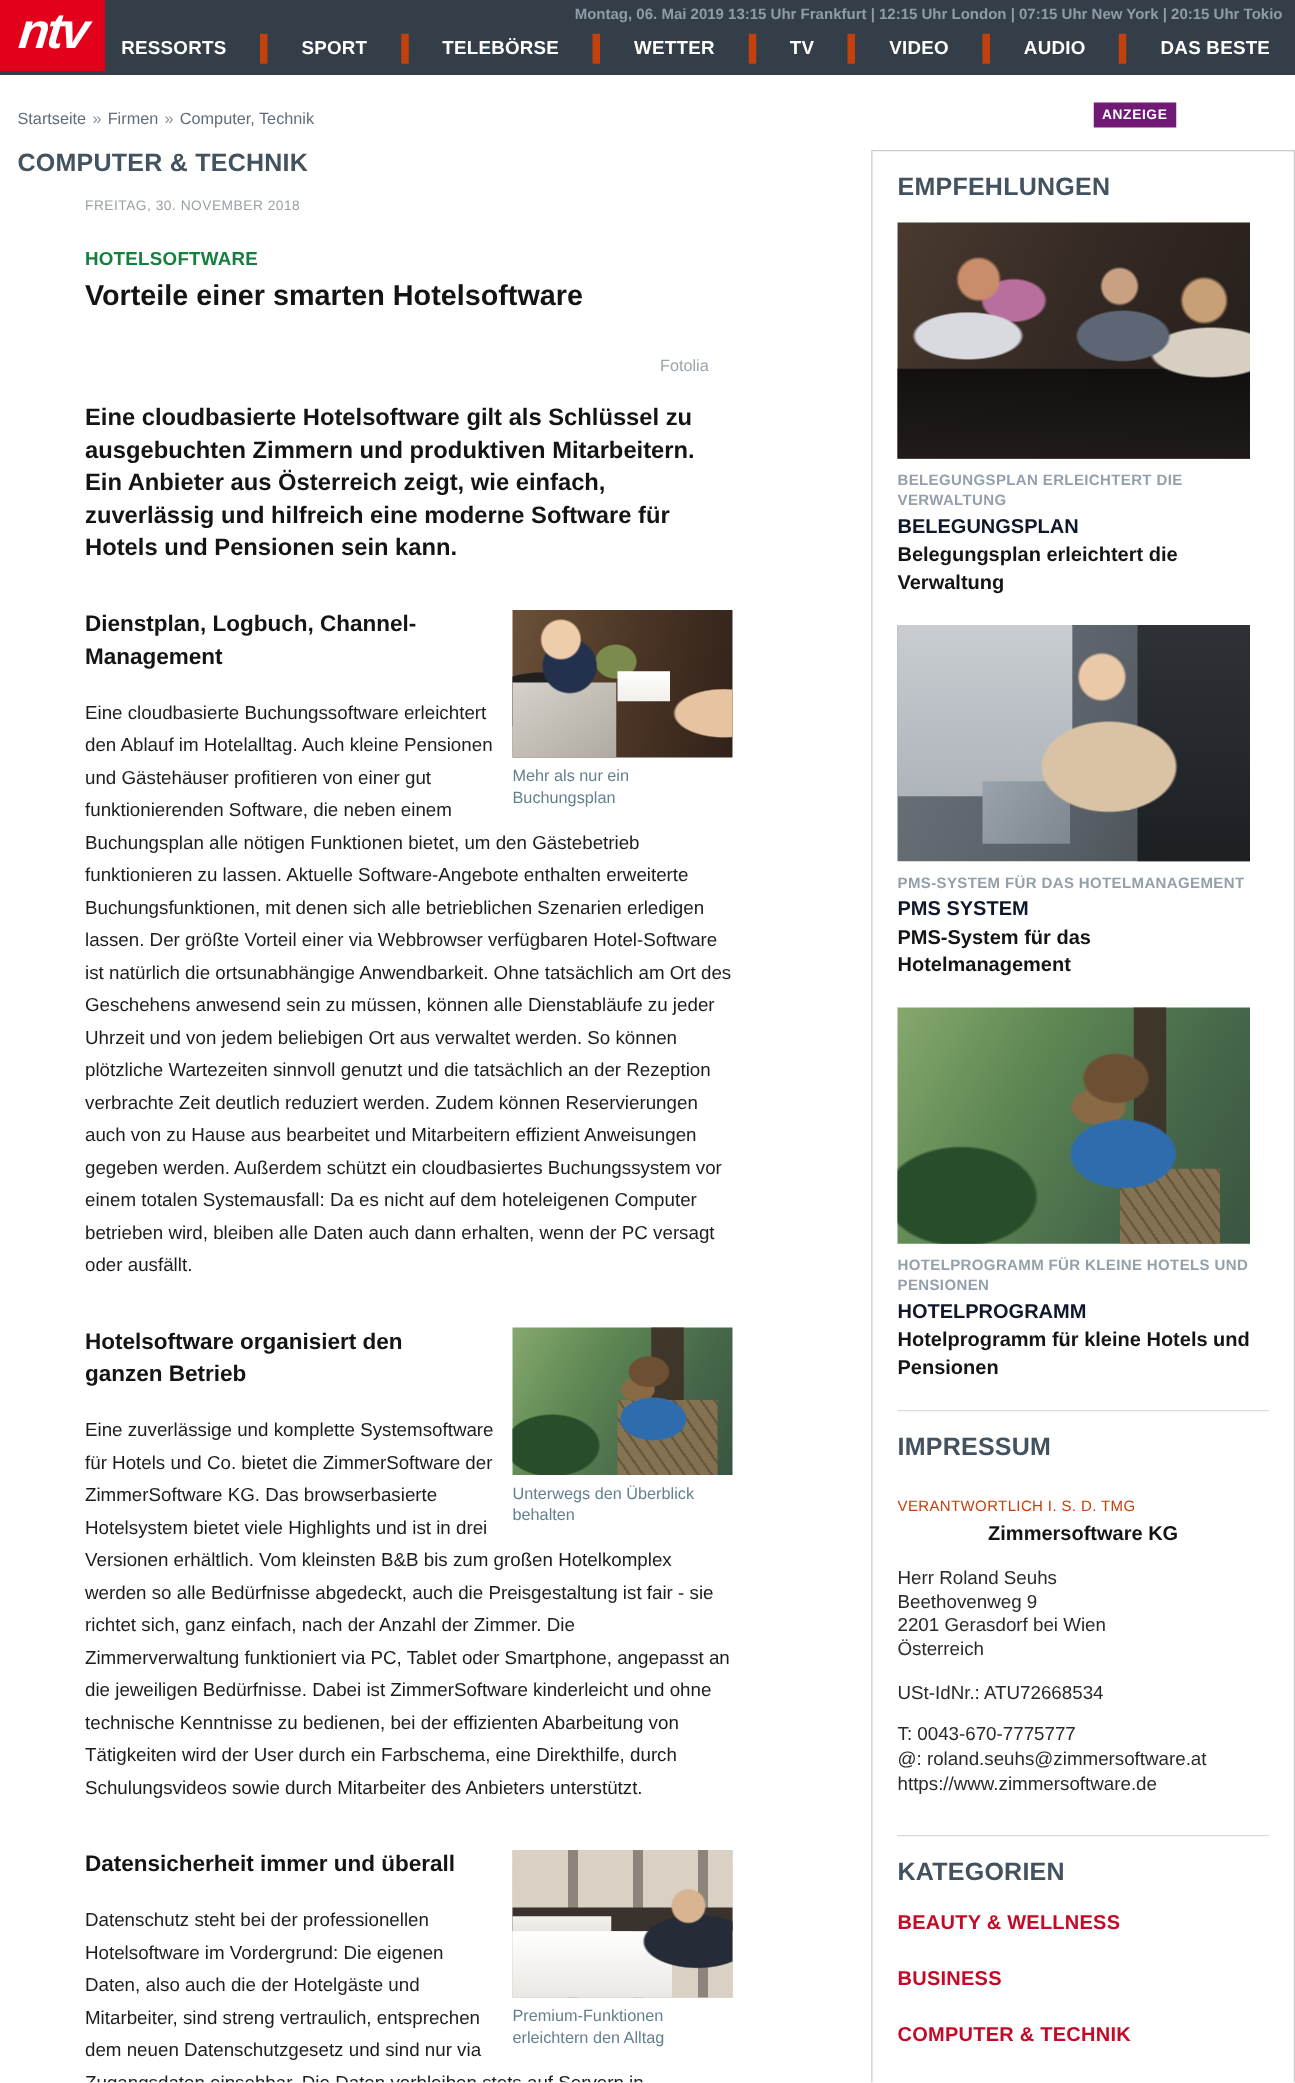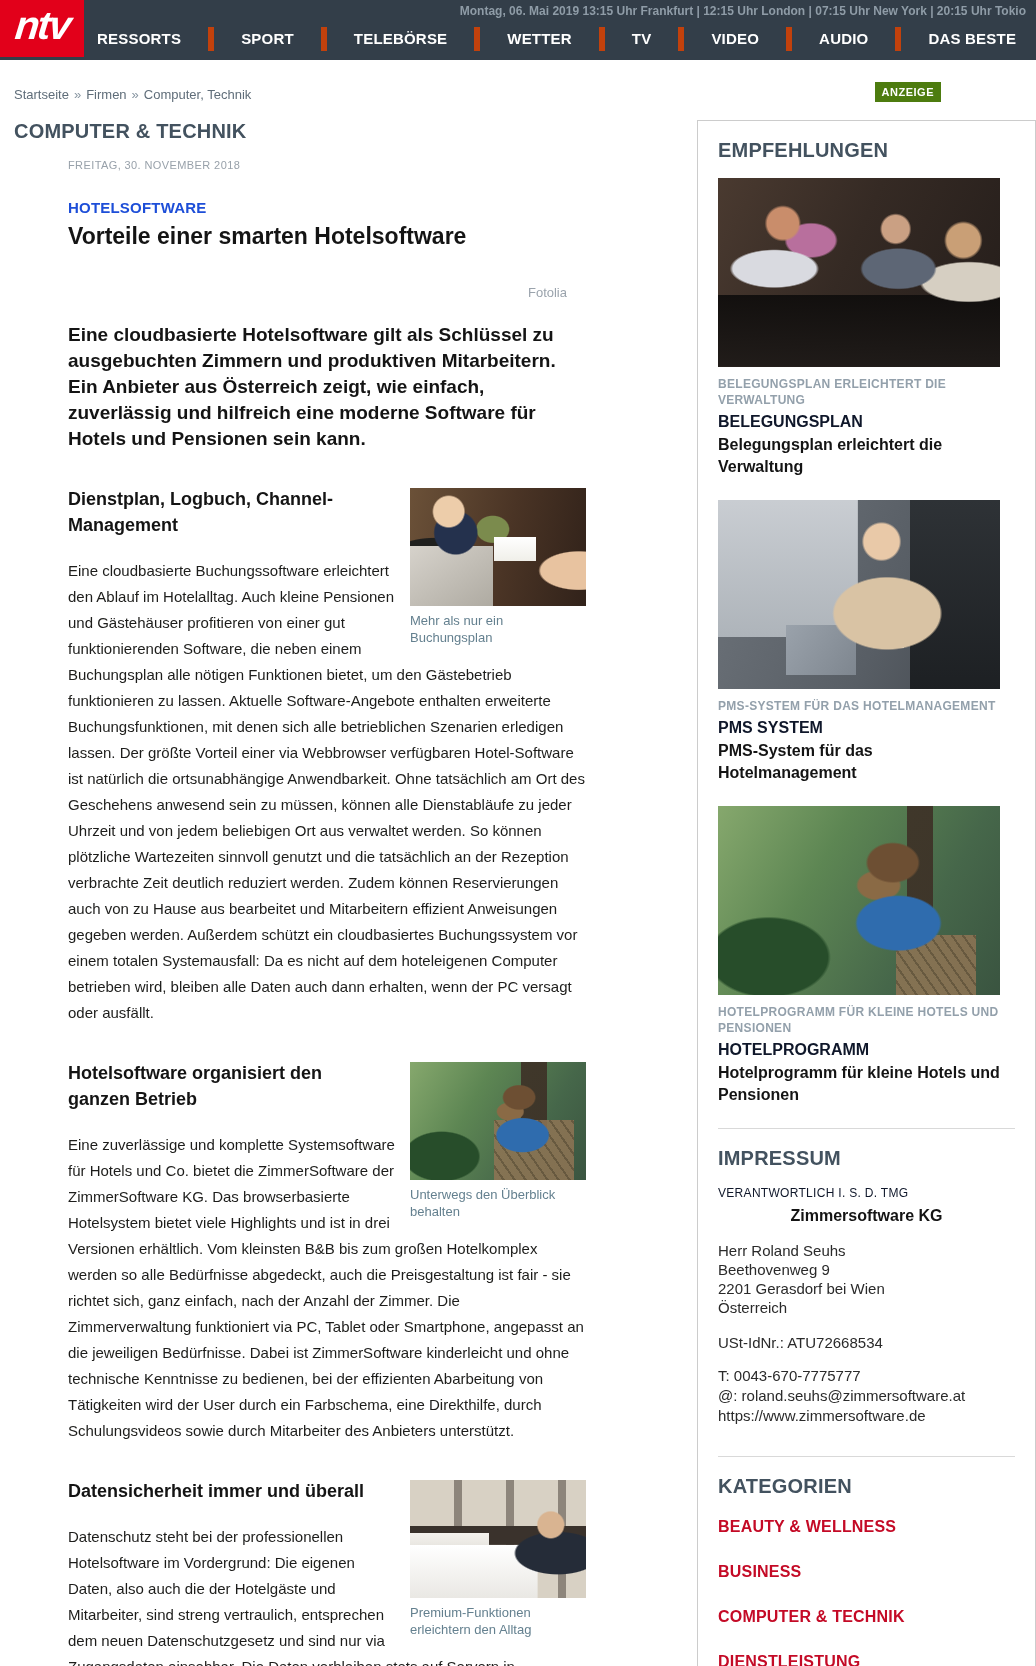--- a/index.html
+++ b/index.html
@@ -21,34 +21,34 @@
               height:24px; line-height:24px; border-right:6px solid #c2410c; white-space:nowrap; cursor:pointer; }
   .nav-item:first-child { padding-left:0; }
   .nav-spacer { flex:1; height:24px; border-right:1px solid #525f6b; }
   .nav-icon { height:24px; display:flex; align-items:center; padding:0 18px; cursor:pointer; }
   .nav-icon.search { border-right:1px solid #525f6b; }
 
   
   .crumb-row { position:relative; height:34px; padding:11px 0 0 14px; font-size:13px; color:#5f6d79;margin-top:16px; }
   .crumb-row a { color:#5f6d79; text-decoration:none; cursor:pointer; }
   .crumb-sep { margin:0 5px; color:#8795a1; }
-  .anzeige { position:absolute; right:95px; top:6px; background:#4d7c0f; color:#fff;
+  .anzeige { position:absolute; right:95px; top:6px; background:#701a75; color:#fff;
              font-size:11px; font-weight:bold; letter-spacing:.5px; padding:4px 7px; }
 
   
   .row { display:flex; align-items:stretch; }
   .main-col { width:697px; flex:none; }
   .sidebar-box { flex:1; border:1px solid #ccc; border-bottom:none; margin-top:10px;
                  padding:14px 20px 20px 20px; min-height:1550px; }
 
   
   .page-title { margin:10px 0 0 14px; font-size:20px; font-weight:bold; color:#43525f; letter-spacing:.2px; }
   .article { margin:16px 0 0 68px; width:518px; }
   .art-date { font-size:11px; color:#98a1aa; letter-spacing:.4px; margin-bottom:7px; }
-  .kicker { font-size:15px; font-weight:bold; color:#1d4ed8; letter-spacing:.2px; margin-bottom:7px;margin-top:28px; }
+  .kicker { font-size:15px; font-weight:bold; color:#15803d; letter-spacing:.2px; margin-bottom:7px;margin-top:28px; }
   .headline { font-size:23px; font-weight:bold; color:#141414; margin:0 0 4px 0; }
   .hero { height:52px; position:relative; }
   .credit { position:absolute; right:19px; bottom:6px; font-size:13px; color:#9aa3ac; }
   .intro { font-size:19px; font-weight:bold; line-height:26px; margin:16px 0 22px 0; color:#141414; }
   .section { margin-top:34px; }
   .section h2 { font-size:18px; line-height:26px; font-weight:bold; color:#141414;
                 margin:0 0 20px 0; max-width:300px; }
   .body-text { font-size:15px; line-height:26px; color:#1d1d1b; margin:0; }
   .art-fig { float:right; width:176px; margin:2px 0 10px 14px; }
   .art-fig .photo { width:176px; height:118px; }
@@ -57,21 +57,21 @@
 
   
   .side-heading { font-size:20px; font-weight:bold; color:#43525f; letter-spacing:.2px; margin:4px 0 16px 0; }
   .reco-card { width:282px; margin-bottom:22px; cursor:pointer; }
   .reco-card .photo { width:282px; height:189px; }
   .reco-caption { font-size:12px; line-height:16px; font-weight:bold; color:#93a0ab;
                   text-transform:uppercase; margin-top:9px; letter-spacing:.3px; }
   .reco-kicker { font-size:16px; font-weight:bold; color:#0f172a; text-transform:uppercase; margin-top:5px; }
   .reco-title { font-size:16px; line-height:22px; font-weight:bold; color:#141414; margin-top:3px; }
   .divider { border:none; border-top:1px solid #d9d9d9; margin:20px 0 18px 0; }
-  .imp-label { font-size:12px; color:#0f172a; letter-spacing:.3px; margin-top:16px; }
+  .imp-label { font-size:12px; color:#c2410c; letter-spacing:.3px; margin-top:28px; }
   .imp-company { font-size:16px; font-weight:bold; color:#141414; margin-top:7px;text-align:center; }
   .imp-lines { font-size:15px; line-height:19px; color:#2a2a2a; margin-top:16px; }
   .imp-vat { font-size:15px; color:#2a2a2a; margin-top:17px; }
   .imp-contact { font-size:15px; line-height:20px; color:#2a2a2a; margin-top:15px; }
   .imp-contact a { color:#2a2a2a; text-decoration:none; cursor:pointer; }
   .cat-link { display:block; font-size:16px; font-weight:bold; color:#c40a26;
               text-decoration:none; margin-bottom:27px; letter-spacing:.2px; cursor:pointer; }
 
   
   .photo { position:relative; overflow:hidden; background:#888; }

